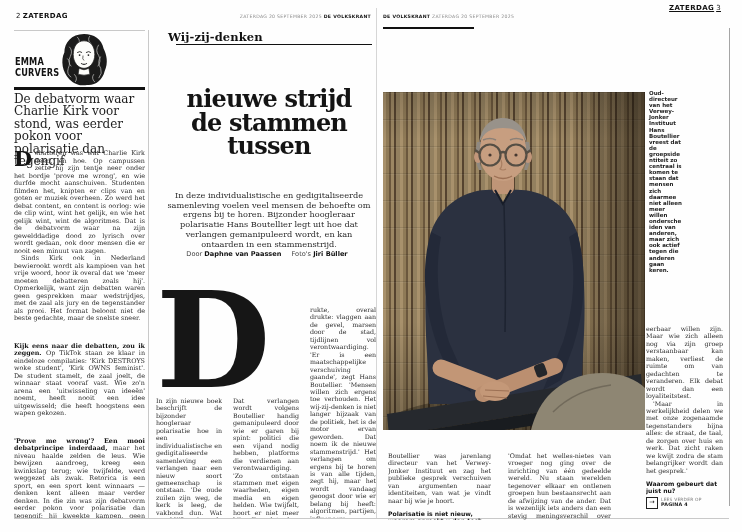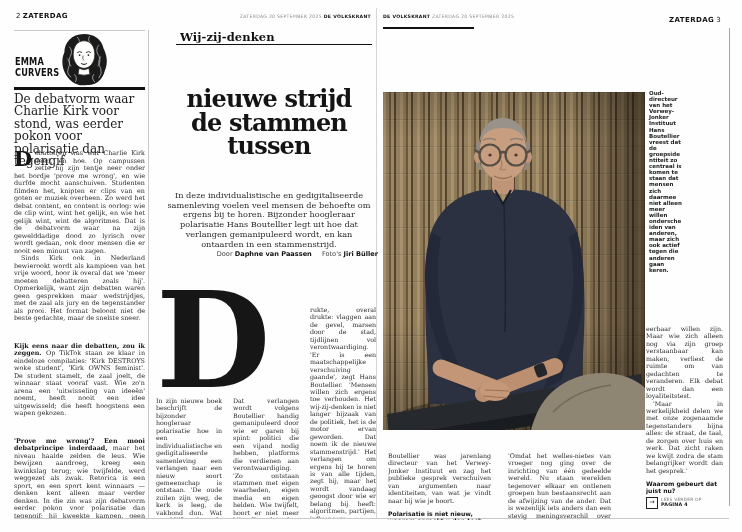--- a/index.html
+++ b/index.html
@@ -25,21 +25,21 @@
   .para b{color:#151515;}
   .para.q{font-family:"DejaVu Sans",sans-serif;font-weight:bold;font-size:6.1px;line-height:7.2px;
           text-indent:0;margin-top:6px;margin-bottom:1px;text-align:left;color:#141414;}
   .emma-body .para{font-size:6.4px;line-height:7.5px;}
   .emma-body .para.first::first-letter{float:left;font-size:21px;line-height:16px;padding:1px 2.5px 0 0;
           font-weight:bold;color:#141414;}
   
   .section-label{font-size:11.5px;font-weight:bold;color:#111;letter-spacing:.1px;}
   .headline{text-align:center;font-weight:bold;font-size:24px;line-height:23.5px;letter-spacing:-.8px;color:#141414;}
   .standfirst{text-align:center;font-size:8.2px;line-height:9.7px;color:#2b2b2b;}
-  .byline{text-align:right;font-size:6.6px;color:#444;font-family:"DejaVu Sans",sans-serif;}
+  .byline{text-align:center;font-size:6.6px;color:#444;font-family:"DejaVu Sans",sans-serif;}
   .byline b{color:#111;}
   .byline .gap{display:inline-block;width:8px;}
   .giant-drop{font-weight:bold;font-size:132px;line-height:96px;color:#161616;font-family:"DejaVu Serif",serif;}
   
   .photo{left:383px;top:92px;width:262px;height:338px;
     background-color:#7a684c;
     background-image:
       linear-gradient(90deg, rgba(0,0,0,0) 72%, rgba(22,16,9,.5) 96%),
       linear-gradient(180deg, rgba(0,0,0,.16) 0, rgba(0,0,0,0) 14%, rgba(0,0,0,0) 68%, rgba(0,0,0,.3) 100%),
       repeating-linear-gradient(180deg, rgba(0,0,0,.10) 0 1px, rgba(255,255,255,.05) 1px 2px, rgba(0,0,0,0) 2px 27px),
@@ -61,21 +61,21 @@
 
   <div class="abs hdr" style="left:14px;top:12px;">
     <span class="pagenum">2</span><span class="plabel">ZATERDAG</span>
   </div>
   <div class="abs dateline" style="right:371px;top:14px;">
     <span>ZATERDAG 20 SEPTEMBER 2025</span> <b>DE VOLKSKRANT</b>
   </div>
   <div class="abs dateline" style="left:383px;top:14px;">
     <b>DE VOLKSKRANT</b> <span>ZATERDAG 20 SEPTEMBER 2025</span>
   </div>
-  <div class="abs hdr" style="right:19px;top:16px;">
+  <div class="abs hdr" style="right:19px;top:4px;text-decoration:underline;">
     <span class="plabel">ZATERDAG</span><span class="pagenum">3</span>
   </div>
 
   <div class="abs gray-rule" style="left:14px;top:30px;width:131px;height:1px;"></div>
   <div class="abs rule" style="left:14px;top:87px;width:131px;height:2.5px;"></div>
   <div class="abs gray-rule" style="left:148px;top:30px;width:1px;height:489px;"></div>
   <div class="abs gray-rule" style="left:376px;top:8px;width:1px;height:511px;background:#d6d6d6;"></div>
   <div class="abs gray-rule" style="left:729px;top:28px;width:1px;height:478px;background:#a5a5a5;"></div>
   <div class="abs gray-rule" style="left:14px;top:518px;width:715px;height:1px;"></div>
   <div class="abs rule" style="left:176px;top:44px;width:196px;height:1px;"></div>
@@ -108,21 +108,21 @@
     <div>CURVERS</div>
   </div>
   <div class="abs emma-intro" style="left:14px;top:93px;width:131px;">De debatvorm waar Charlie Kirk voor stond, was eerder pokon voor polarisatie dan tegengif</div>
   <div class="abs colbox emma-body" style="left:14px;top:150px;width:131px;height:368px;">
       <p class="para first">Debatteren was wat Charlie Kirk deed, en hoe. Op campussen zette hij zijn tentje neer onder het bordje 'prove me wrong', en wie durfde mocht aanschuiven. Studenten filmden het, knipten er clips van en goten er muziek overheen. Zo werd het debat content, en content is oorlog: wie de clip wint, wint het gelijk, en wie het gelijk wint, wint de algoritmes. Dat is de debatvorm waar na zijn gewelddadige dood zo lyrisch over wordt gedaan, ook door mensen die er nooit een minuut van zagen.</p>
       <p class="para">Sinds Kirk ook in Nederland bewierookt wordt als kampioen van het vrije woord, hoor ik overal dat we 'meer moeten debatteren zoals hij'. Opmerkelijk, want zijn debatten waren geen gesprekken maar wedstrijdjes, met de zaal als jury en de tegenstander als prooi. Het format beloont niet de beste gedachte, maar de snelste sneer.</p>
       <p class="para sub"><b>Kijk eens naar die debatten, zou ik zeggen. </b>Op TikTok staan ze klaar in eindeloze compilaties: 'Kirk DESTROYS woke student', 'Kirk OWNS feminist'. De student stamelt, de zaal joelt, de winnaar staat vooraf vast. Wie zo'n arena een 'uitwisseling van ideeën' noemt, heeft nooit een idee uitgewisseld; die heeft hoogstens een wapen gekozen.</p>
       <p class="para sub"><b>'Prove me wrong'? Een mooi debatprincipe inderdaad, </b>maar het niveau haalde zelden de leus. Wie bewijzen aandroeg, kreeg een kwinkslag terug; wie twijfelde, werd weggezet als zwak. Retorica is een sport, en een sport kent winnaars — denken kent alleen maar verder denken. In die zin was zijn debatvorm eerder pokon voor polarisatie dan tegengif: hij kweekte kampen, geen begrip.</p>
     </div>
 
-  <div class="abs section-label" style="left:180px;top:30px;">Wij-zij-denken</div>
+  <div class="abs section-label" style="left:168px;top:30px;">Wij-zij-denken</div>
   <div class="abs headline" style="left:157px;top:87px;width:224px;">
     <div>nieuwe strijd</div>
     <div>de stammen</div>
     <div>tussen</div>
   </div>
   <div class="abs standfirst" style="left:164px;top:191px;width:210px;">In deze individualistische en gedigitaliseerde samenleving voelen veel mensen de behoefte om ergens bij te horen. Bijzonder hoogleraar polarisatie Hans Boutellier legt uit hoe dat verlangen gemanipuleerd wordt, en kan ontaarden in een stammenstrijd.</div>
   <div class="abs byline" style="left:156px;top:250px;width:222px;">
     <span>Door</span>
     <b>Daphne van Paassen</b><span class="gap"></span>
     <span>Foto's</span>

